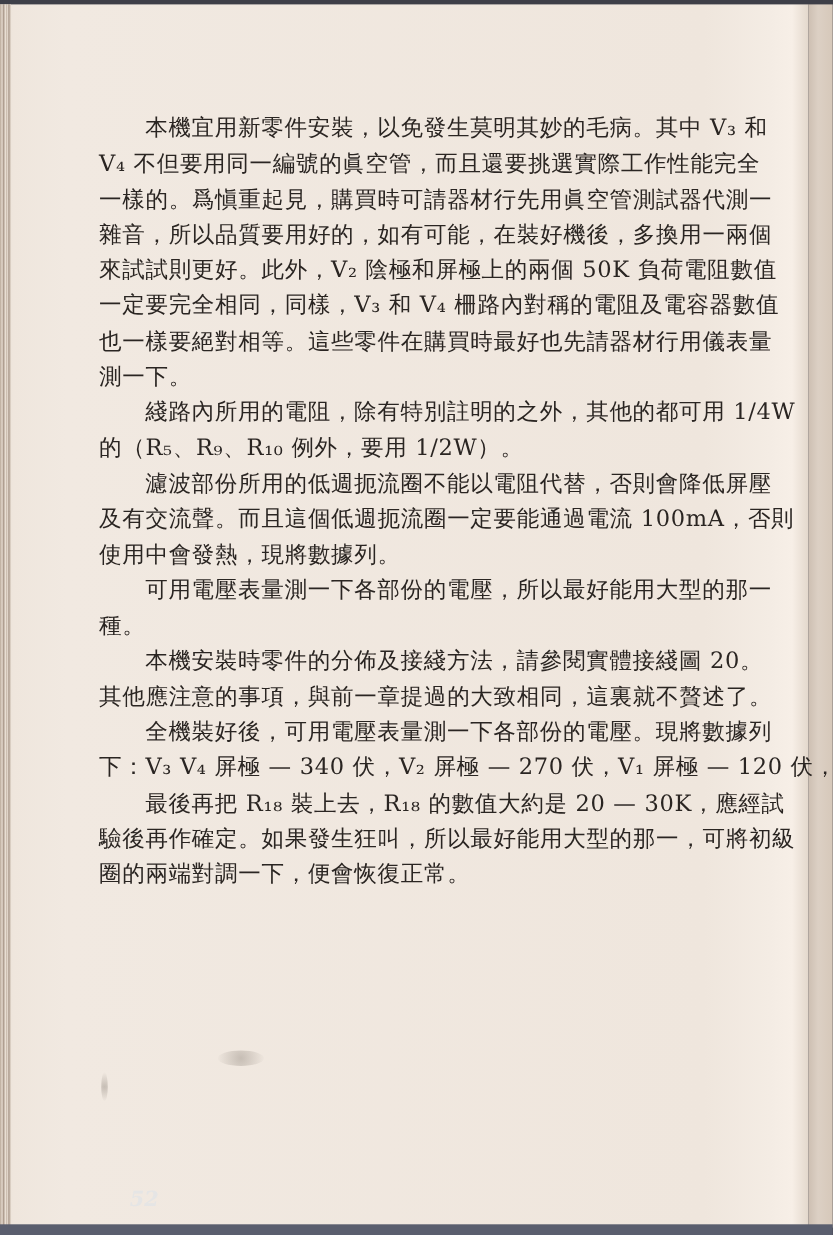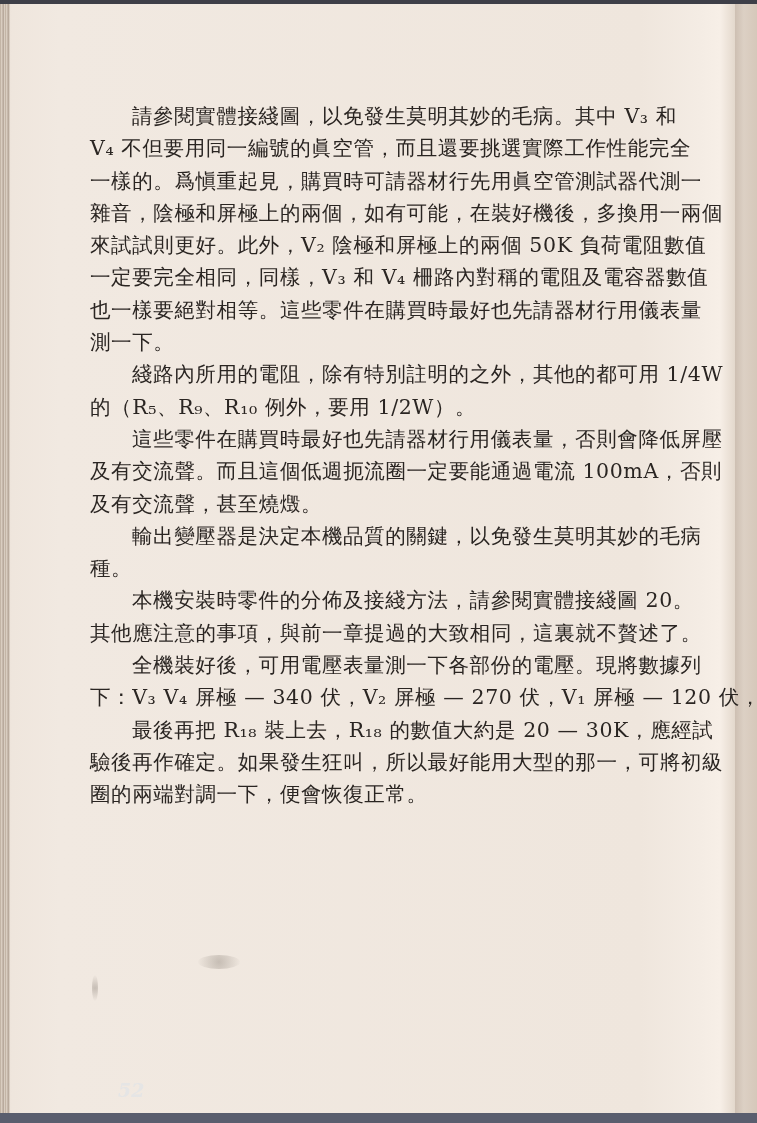--- a/index.html
+++ b/index.html
@@ -47,34 +47,34 @@
 
 <div class="page"></div>
 <div class="binding"></div>
 <div class="edge"></div>
 <div class="bottom"></div>
 
 <div class="smudge" style="left:92px;top:975px;width:6px;height:26px;"></div>
 <div class="smudge" style="left:198px;top:955px;width:42px;height:14px;"></div>
 
 <div class="text" id="body-text">
-    <div class="line indent">請參閱實體接綫圖，以免發生莫明其妙的毛病。其中 V₃ 和</div>
+    <div class="line indent">本機宜用新零件安裝，以免發生莫明其妙的毛病。其中 V₃ 和</div>
     <div class="line">V₄ 不但要用同一編號的眞空管，而且還要挑選實際工作性能完全</div>
     <div class="line">一樣的。爲愼重起見，購買時可請器材行先用眞空管測試器代測一</div>
-    <div class="line">雜音，陰極和屏極上的兩個，如有可能，在裝好機後，多換用一兩個</div>
+    <div class="line">雜音，所以品質要用好的，如有可能，在裝好機後，多換用一兩個</div>
     <div class="line">來試試則更好。此外，V₂ 陰極和屏極上的兩個 50K 負荷電阻數值</div>
     <div class="line">一定要完全相同，同樣，V₃ 和 V₄ 柵路內對稱的電阻及電容器數值</div>
     <div class="line">也一樣要絕對相等。這些零件在購買時最好也先請器材行用儀表量</div>
     <div class="line">測一下。</div>
     <div class="line indent">綫路內所用的電阻，除有特別註明的之外，其他的都可用 1/4W</div>
     <div class="line">的（R₅、R₉、R₁₀ 例外，要用 1/2W）。</div>
-    <div class="line indent">這些零件在購買時最好也先請器材行用儀表量，否則會降低屏壓</div>
+    <div class="line indent">濾波部份所用的低週扼流圈不能以電阻代替，否則會降低屏壓</div>
     <div class="line">及有交流聲。而且這個低週扼流圈一定要能通過電流 100mA，否則</div>
-    <div class="line">及有交流聲，甚至燒燬。</div>
-    <div class="line indent">輸出變壓器是決定本機品質的關鍵，以免發生莫明其妙的毛病</div>
+    <div class="line">使用中會發熱，現將數據列。</div>
+    <div class="line indent">可用電壓表量測一下各部份的電壓，所以最好能用大型的那一</div>
     <div class="line">種。</div>
     <div class="line indent">本機安裝時零件的分佈及接綫方法，請參閱實體接綫圖 20。</div>
     <div class="line">其他應注意的事項，與前一章提過的大致相同，這裏就不贅述了。</div>
     <div class="line indent">全機裝好後，可用電壓表量測一下各部份的電壓。現將數據列</div>
     <div class="line">下：V₃ V₄ 屏極 — 340 伏，V₂ 屏極 — 270 伏，V₁ 屏極 — 120 伏，</div>
     <div class="line indent">最後再把 R₁₈ 裝上去，R₁₈ 的數值大約是 20 — 30K，應經試</div>
     <div class="line">驗後再作確定。如果發生狂叫，所以最好能用大型的那一，可將初級</div>
     <div class="line">圈的兩端對調一下，便會恢復正常。</div>
   </div>
 

